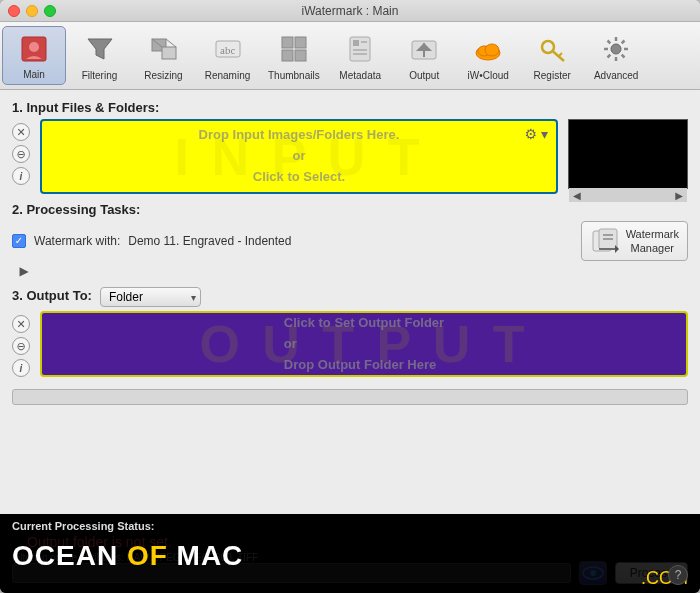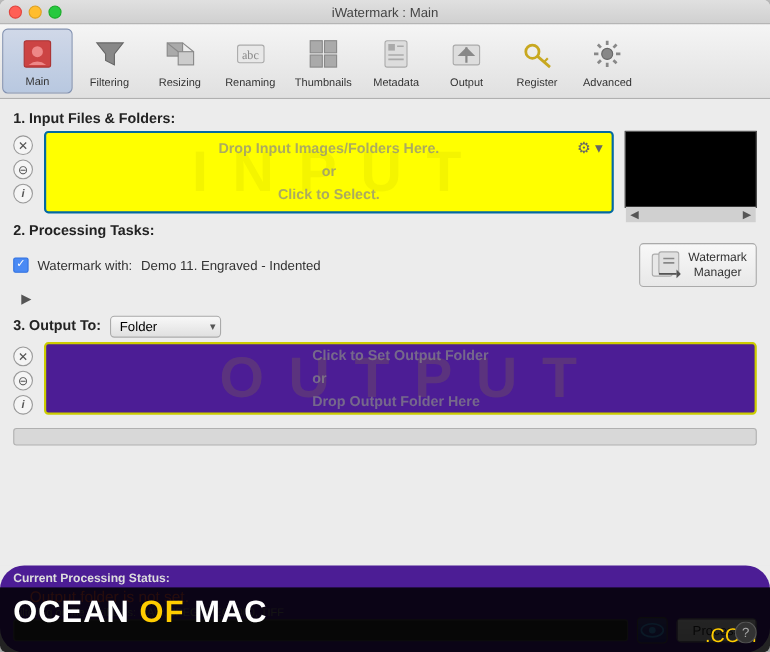--- a/index.html
+++ b/index.html
@@ -518,20 +518,30 @@
       <div class="toolbar-icon">
         <svg viewBox="0 0 32 32" fill="none">
           <rect x="4" y="8" width="24" height="18" rx="2" fill="#ddd" stroke="#aaa" stroke-width="1"></rect>
           <polygon points="8,18 16,10 24,18" fill="#888"></polygon>
           <line x1="16" y1="10" x2="16" y2="24" stroke="#888" stroke-width="2"></line>
         </svg>
       </div>
       <span class="toolbar-label">Output</span>
     </div>
 
+    <div class="toolbar-item">
+      <div class="toolbar-icon">
+        <svg viewBox="0 0 32 32" fill="none">
+          <ellipse cx="16" cy="20" rx="12" ry="7" fill="#f90" stroke="#d70" stroke-width="1"></ellipse>
+          <ellipse cx="12" cy="18" rx="6" ry="5" fill="#f90" stroke="#d70" stroke-width="1"></ellipse>
+          <ellipse cx="20" cy="17" rx="7" ry="6" fill="#f90" stroke="#d70" stroke-width="1"></ellipse>
+        </svg>
+      </div>
+      <span class="toolbar-label">iW•Cloud</span>
+    </div>
 
     <div class="toolbar-item">
       <div class="toolbar-icon">
         <svg viewBox="0 0 32 32" fill="none">
           <circle cx="12" cy="14" r="6" fill="none" stroke="#c8a820" stroke-width="2.5"></circle>
           <line x1="16.2" y1="17.8" x2="28" y2="28" stroke="#c8a820" stroke-width="2.5"></line>
           <line x1="22" y1="24" x2="26" y2="20" stroke="#c8a820" stroke-width="2"></line>
         </svg>
       </div>
       <span class="toolbar-label">Register</span>
@@ -643,21 +653,21 @@
         </div>
       </div>
     </div>
 
     <div class="progress-bar-container">
       <div class="progress-bar"></div>
     </div>
 
   </div>
 
-  <div style="position:relative; background:#4c1d95; padding: 6px 12px 30px; flex-shrink:0;border-radius:22px;">
+  <div style="position:relative; background:#000000; padding: 6px 12px 30px; flex-shrink:0;">
     <div class="status-label">Current Processing Status:</div>
     <div class="status-text">Output folder is not set.</div>
     <div class="status-text2"></div>
     <div class="status-text3" style="margin-top:2px;">Filtering on file attributes: RAW, JPEG/JPEG2000, TIFF</div>
 
     <div style="display:flex; align-items:center; gap:8px; margin-top:6px; position:absolute; bottom:8px; left:12px; right:12px;">
       <input type="text" class="process-input" placeholder="" style="">
       <div class="eye-btn">
         <svg viewBox="0 0 22 14" width="22" height="14" fill="none">
           <ellipse cx="11" cy="7" rx="10" ry="6" stroke="#44aaff" stroke-width="1.5"></ellipse>

